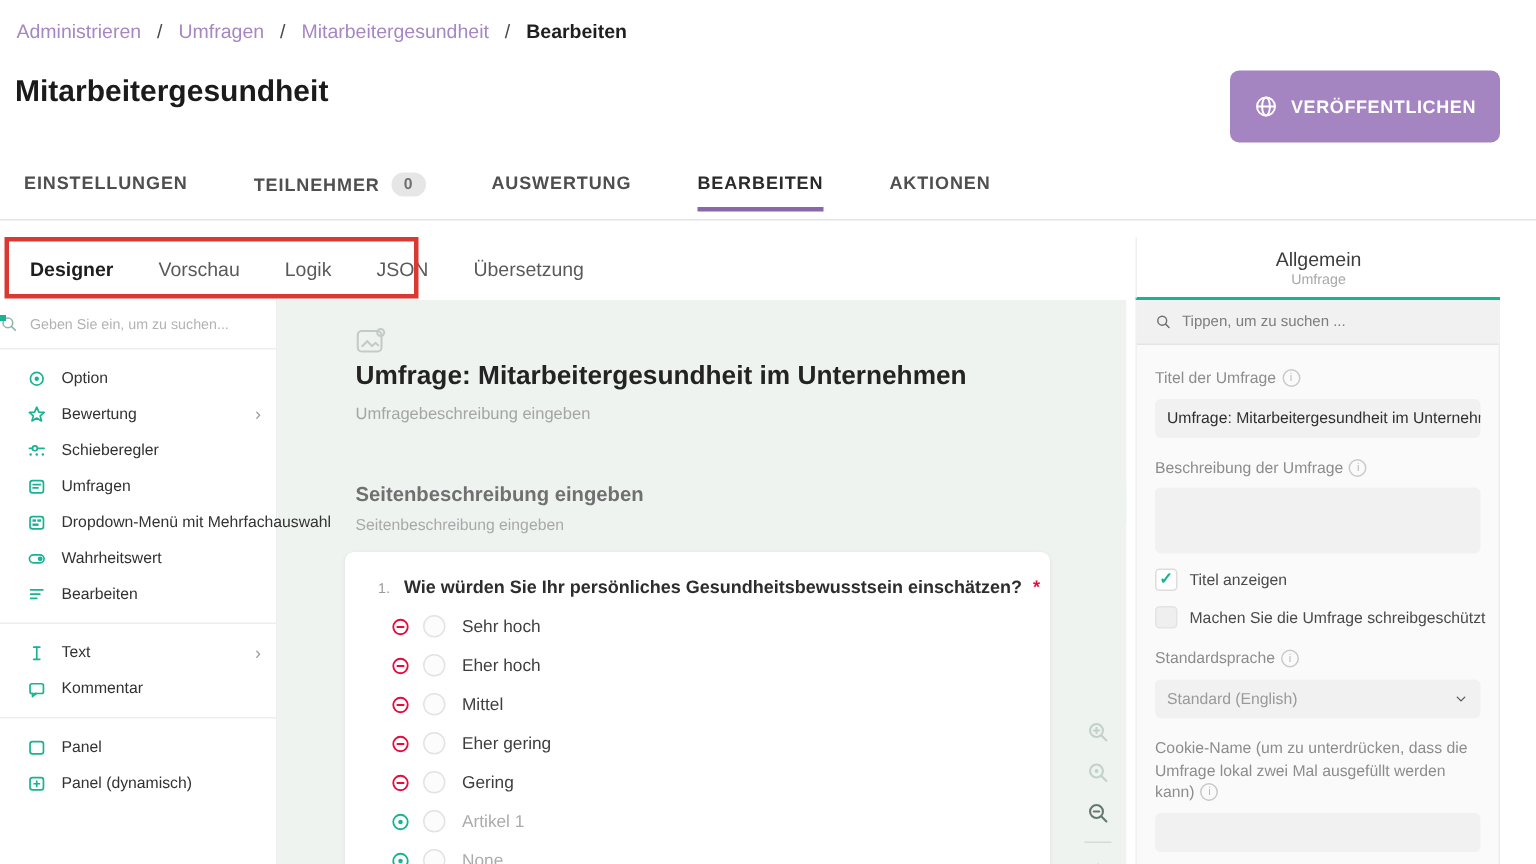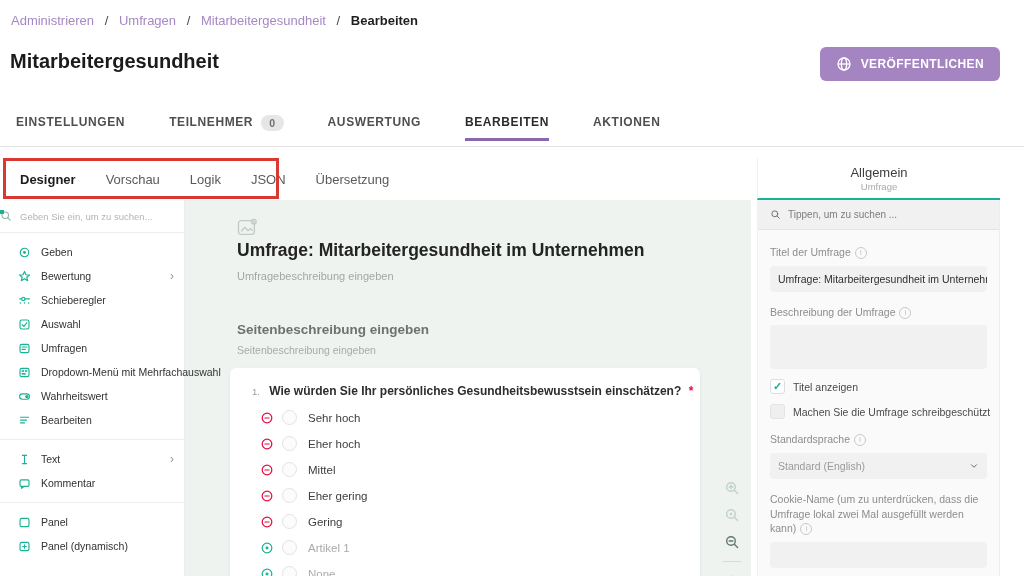--- a/index.html
+++ b/index.html
@@ -6,30 +6,30 @@
   #app{position:relative;width:1024px;height:576px;background:#ffffff;overflow:hidden;
        font-family:Liberation Sans, sans-serif;color:#333;}
   svg{display:block;width:100%;height:100%;}
 
   
   .breadcrumb{position:absolute;left:11px;top:13px;font-size:13px;}
   .crumb-link{color:#a687c3;margin-right:7px;cursor:pointer;}
   .crumb-sep{color:#4a4a4a;margin-right:7px;}
   .crumb-current{color:#1f1f1f;font-weight:700;}
   .page-title{position:absolute;left:10px;top:50px;font-size:20px;font-weight:700;color:#1b1b1b;}
-  .publish-btn{position:absolute;right:24px;top:47px;height:34px;background:#a585c1;border-radius:6px;
+  .publish-btn{position:absolute;right:24px;top:47px;height:48px;background:#a585c1;border-radius:6px;
        color:#fff;display:flex;align-items:center;gap:9px;padding:0 16px;font-size:12px;font-weight:700;
        letter-spacing:.4px;cursor:pointer;}
   .publish-btn .gicon{width:16px;height:16px;}
 
   
   .main-tabs{position:absolute;left:0;top:104px;width:1024px;height:43px;border-bottom:1px solid #e3e3e3;
        display:flex;align-items:flex-start;padding:11px 0 0 16px;box-sizing:border-box;gap:44px;background:#fff;}
   .main-tab{font-size:12px;font-weight:700;letter-spacing:.6px;color:#4f4f4f;padding-bottom:12px;
-       display:flex;gap:8px;align-items:flex-start;cursor:pointer;}
+       display:flex;gap:8px;align-items:center;cursor:pointer;}
   .main-tab.active{color:#2b2b2b;border-bottom:3px solid #8a67aa;padding-bottom:9px;}
   .tab-badge{background:#e6e6e6;color:#6f6f6f;font-size:10.5px;font-weight:700;border-radius:9px;padding:2px 8px;}
 
   
   .creator-toolbar{position:absolute;left:0;top:158px;width:757px;height:42px;background:#fff;}
   .creator-tabs{position:absolute;left:20px;top:0;height:42px;display:flex;align-items:center;gap:30px;}
   .creator-tab{font-size:13px;color:#5a5a5a;cursor:pointer;}
   .creator-tab.active{font-weight:700;color:#1d1d1d;}
   .annotation-box{position:absolute;left:3px;top:158px;width:276px;height:41px;border:3px solid #da3832;
        box-sizing:border-box;z-index:60;pointer-events:none;}
@@ -239,21 +239,21 @@
     </div>
     <div id="toolbox-groups">
         <div class="tb-group">
           <div class="tool-item">
             <span class="ticon">
               <svg viewBox="0 0 16 16" fill="none" stroke="currentColor" stroke-width="1.4" stroke-linecap="round" stroke-linejoin="round">
                 <circle cx="8" cy="8" r="5.2"></circle>
                 <circle cx="8" cy="8" r="1.8" fill="currentColor" stroke="none"></circle>
               </svg>
             </span>
-            <span class="tlabel">Geben</span>
+            <span class="tlabel">Option</span>
           </div>
           <div class="tool-item">
             <span class="ticon">
               <svg viewBox="0 0 16 16" fill="none" stroke="currentColor" stroke-width="1.4" stroke-linecap="round" stroke-linejoin="round">
                 <path d="M8 1.8 L9.8 5.8 L14.1 6.1 L10.8 8.9 L11.9 13.1 L8 10.7 L4.1 13.1 L5.2 8.9 L1.9 6.1 L6.2 5.8 Z"></path>
               </svg>
             </span>
             <span class="tlabel">Bewertung</span>
             <span class="chev">›</span>
           </div>
@@ -261,29 +261,20 @@
             <span class="ticon">
               <svg viewBox="0 0 16 16" fill="none" stroke="currentColor" stroke-width="1.4" stroke-linecap="round" stroke-linejoin="round">
                 <line x1="2" y1="6" x2="14" y2="6"></line>
                 <circle cx="6.5" cy="6" r="2" fill="#fff"></circle>
                 <circle cx="3" cy="11" r="1" fill="currentColor" stroke="none"></circle>
                 <circle cx="8" cy="11" r="1" fill="currentColor" stroke="none"></circle>
                 <circle cx="13" cy="11" r="1" fill="currentColor" stroke="none"></circle>
               </svg>
             </span>
             <span class="tlabel">Schieberegler</span>
-          </div>
-          <div class="tool-item">
-            <span class="ticon">
-              <svg viewBox="0 0 16 16" fill="none" stroke="currentColor" stroke-width="1.4" stroke-linecap="round" stroke-linejoin="round">
-                <rect x="2.5" y="2.5" width="11" height="11" rx="2"></rect>
-                <path d="M5 8.2 L7.2 10.4 L11 5.8"></path>
-              </svg>
-            </span>
-            <span class="tlabel">Auswahl</span>
           </div>
           <div class="tool-item">
             <span class="ticon">
               <svg viewBox="0 0 16 16" fill="none" stroke="currentColor" stroke-width="1.4" stroke-linecap="round" stroke-linejoin="round">
                 <rect x="2.5" y="3" width="11" height="10" rx="2"></rect>
                 <line x1="5" y1="6.2" x2="11" y2="6.2"></line>
                 <line x1="5" y1="9" x2="9" y2="9"></line>
               </svg>
             </span>
             <span class="tlabel">Umfragen</span>

